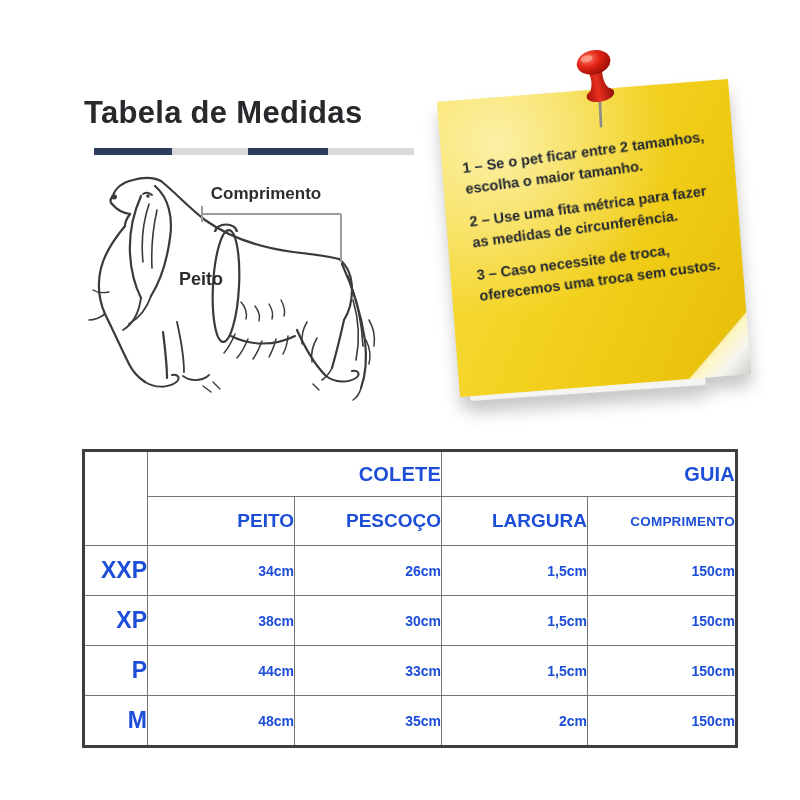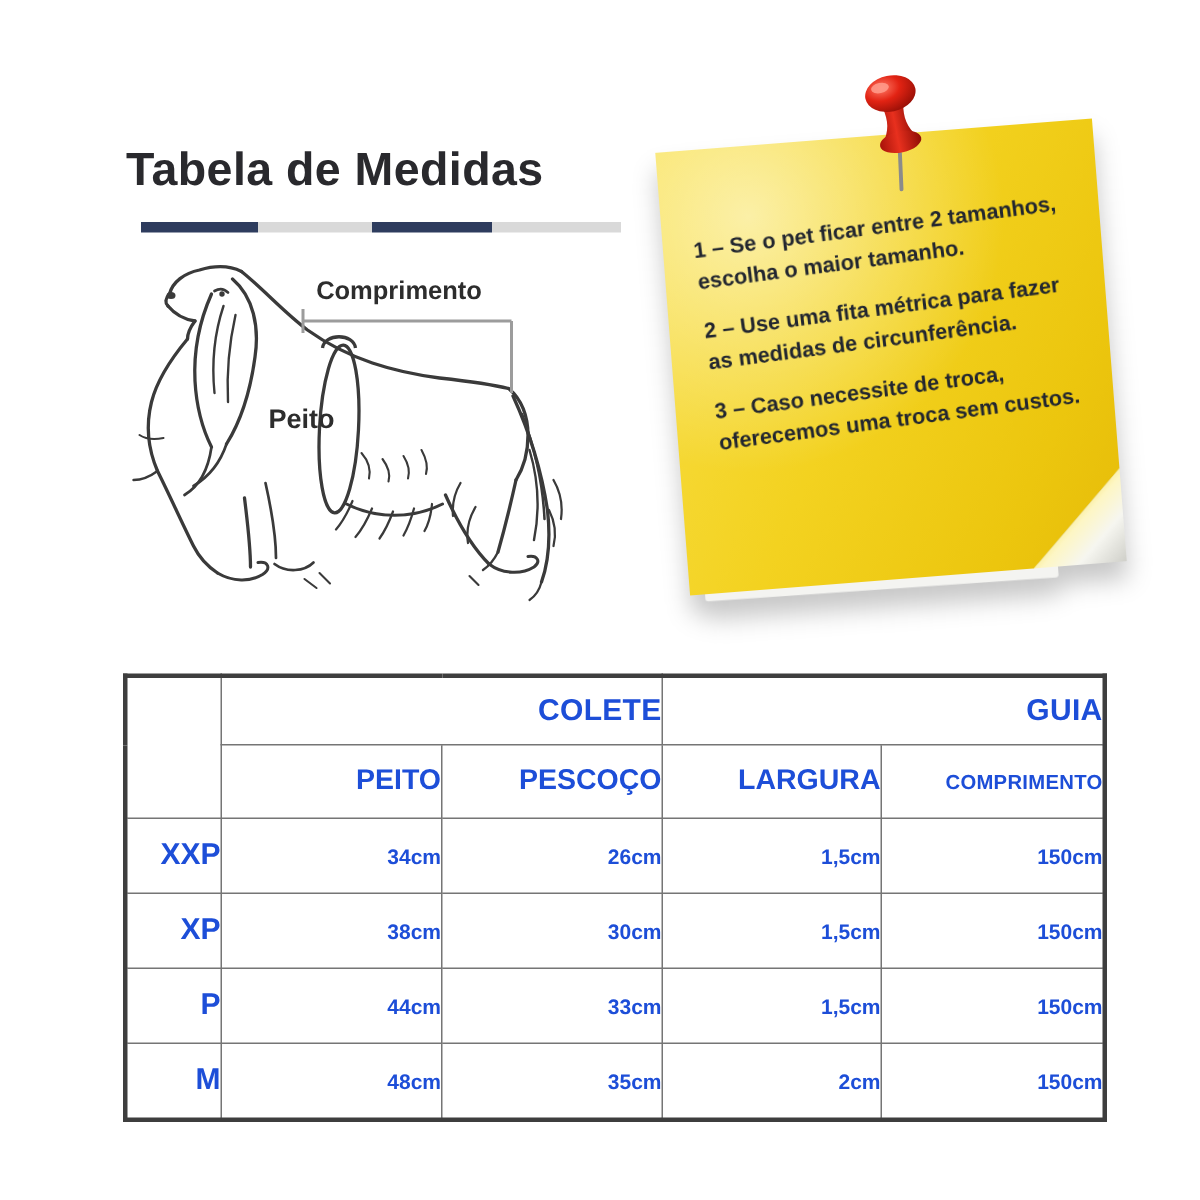--- a/index.html
+++ b/index.html
@@ -58,21 +58,21 @@
     border-collapse:collapse; table-layout:fixed; background:#fff;
     border:3px solid #3e3e3e;
   }
   .size-table td, .size-table th {
     border:1px solid #757575; text-align:right; vertical-align:middle;
     color:#1d4ed8; font-weight:bold; padding:0;
   }
   .h-group { font-size:20px; height:44px; letter-spacing:.2px; }
   .h-sub { font-size:19px; height:48px; }
   .h-sub.small { font-size:13.5px; letter-spacing:.2px; }
-  .c-size { font-size:20px; }
+  .c-size { font-size:23px; }
   .c-val { font-size:14px; height:49px; }
 </style>
 </head>
 <body>
 
 <div class="page">
 
   <div class="title">Tabela de Medidas</div>
   <div class="underline">
     <div class="seg" style="width:78px;background:#2e3c5e"></div>

